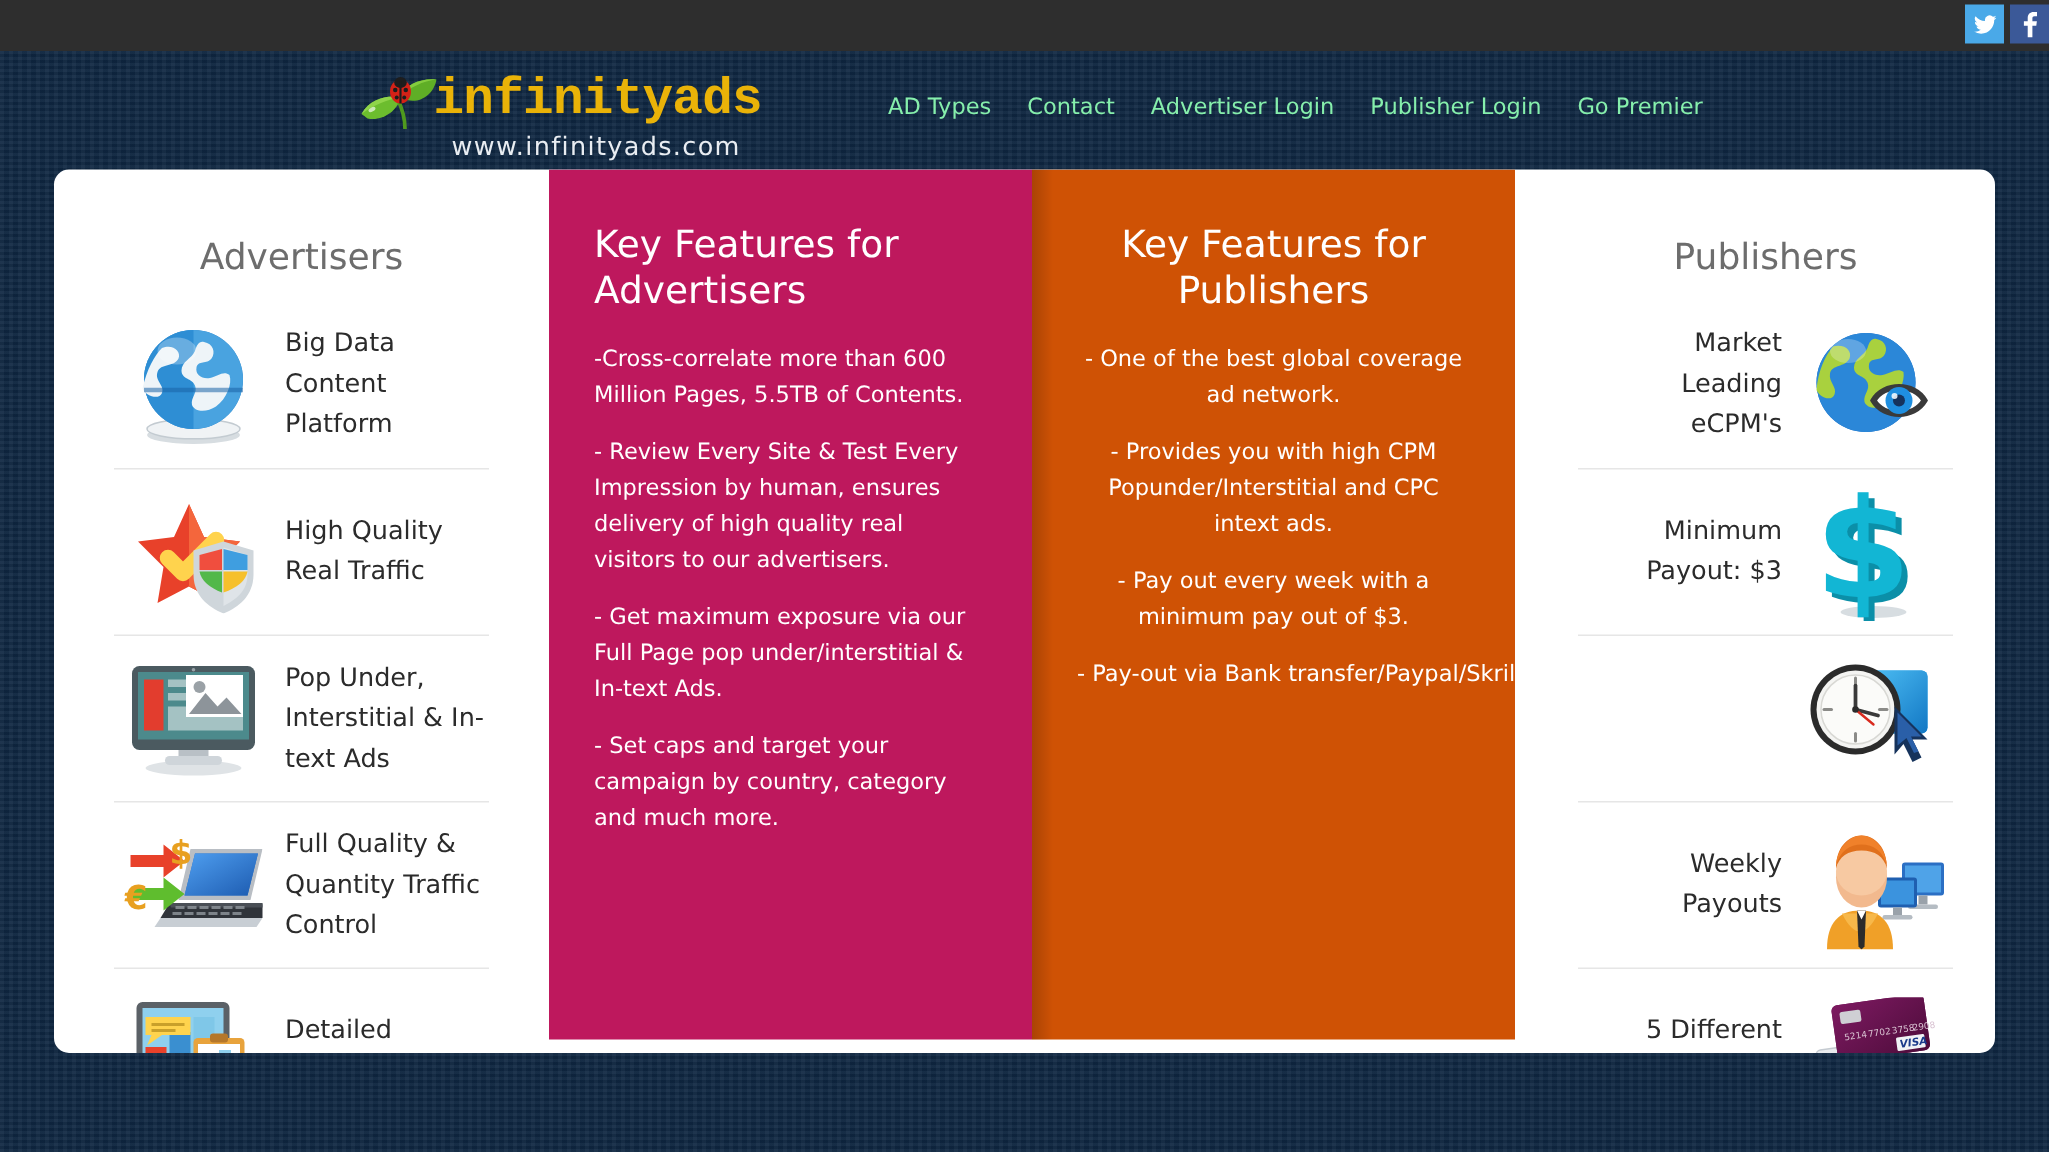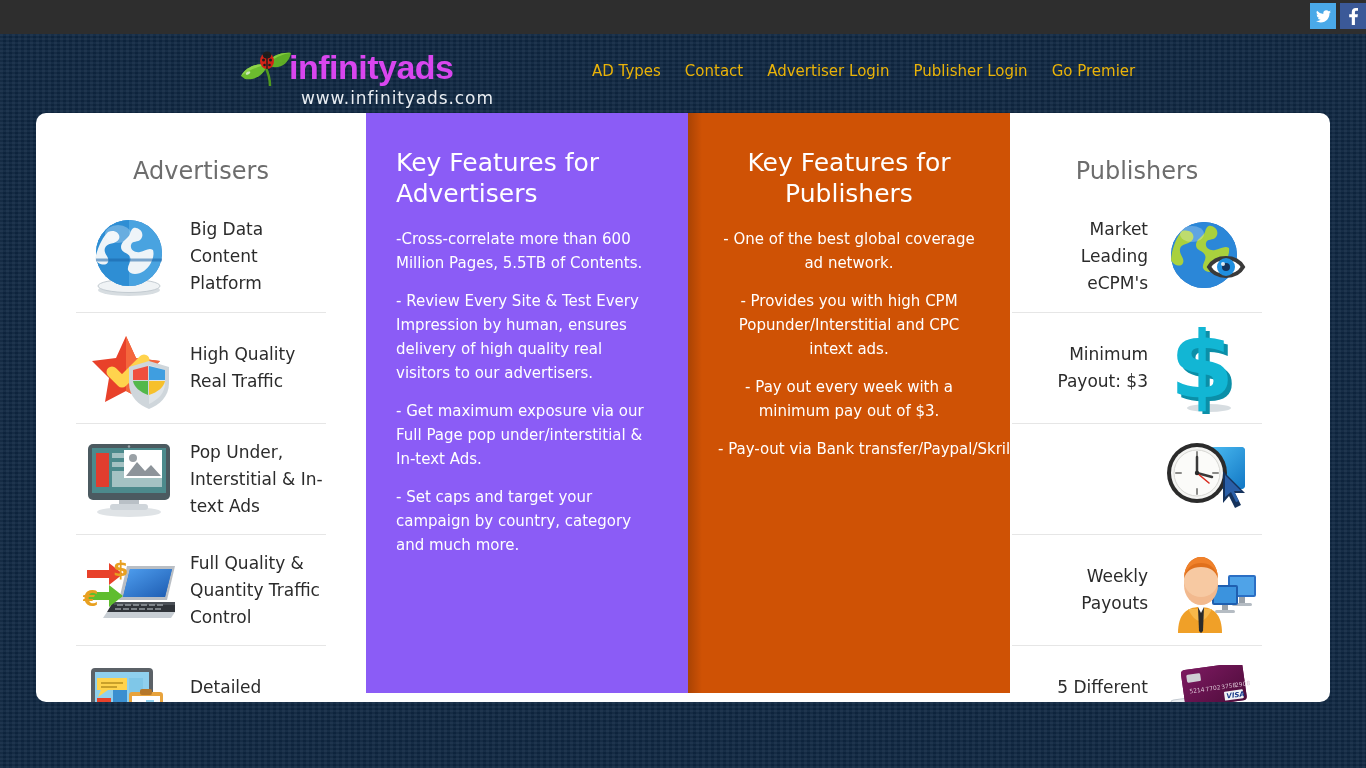--- a/index.html
+++ b/index.html
@@ -69,43 +69,43 @@
     position: absolute;
     left: 0; top: 6px;
     width: 60px; height: 40px;
   }
   .logo-word {
     position: absolute;
     left: 52px;
     top: 4px;
     font-size: 34px;
     font-weight: 700;
-    color: #d946ef;
+    color: #eab308;
     letter-spacing: -0.5px;
     line-height: 38px;
-    font-family: Liberation Sans, sans-serif;
+    font-family: Liberation Mono, monospace;
   }
   .logo-url {
     position: absolute;
     left: 64px;
     top: 44px;
     font-size: 17px;
     color: #e9edf2;
     letter-spacing: 0.9px;
   }
 
   .nav {
     position: absolute;
     left: 592px;
     top: 26px;
     display: flex;
     gap: 0px;
   }
   .nav a {
-    color: #eab308;
+    color: #86efac;
     text-decoration: none;
     font-size: 15px;
     padding: 0 12px;
     line-height: 22px;
     white-space: nowrap;
     cursor: pointer;
   }
   .nav a:first-child { padding-left: 0; }
 
   
@@ -127,21 +127,21 @@
     left: 330px;
     top: 0px;
     width: 644px;
     height: 580px;
     display: flex;
   }
   .orange-panel {
     width: 322px;
     height: 580px;
     padding: 34px 30px 0 30px;
-    background: #8b5cf6;
+    background: #be185d;
   }
   .orange-panel.right {
     background:
       linear-gradient(to right, rgba(0,0,0,0.18) 0px, rgba(0,0,0,0.0) 14px),
       #cf5205;
     text-align: center;
   }
   .orange-title {
     color: #ffffff;
     font-size: 25px;
@@ -162,21 +162,21 @@
 
   
   .col {
     position: absolute;
     top: 0;
     width: 330px;
     height: 589px;
     padding-top: 44px;
   }
   .col.left  { left: 0px;  }
-  .col.right { left: 936px; }
+  .col.right { left: 976px; }
 
   .col-title {
     text-align: center;
     font-size: 24px;
     color: #6d6d6d;
     font-weight: 400;
     line-height: 28px;
     margin-bottom: 16px;
   }
 

